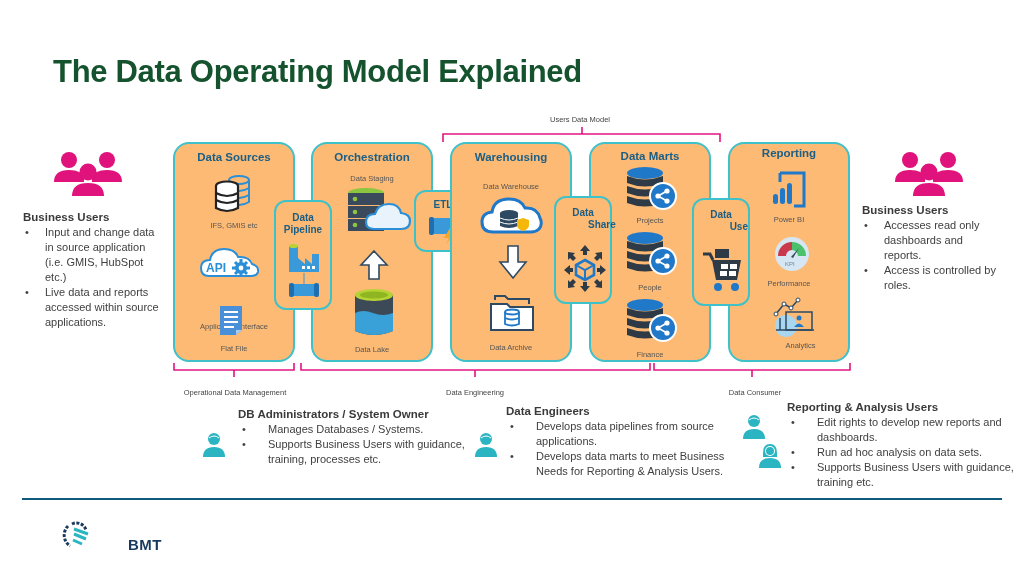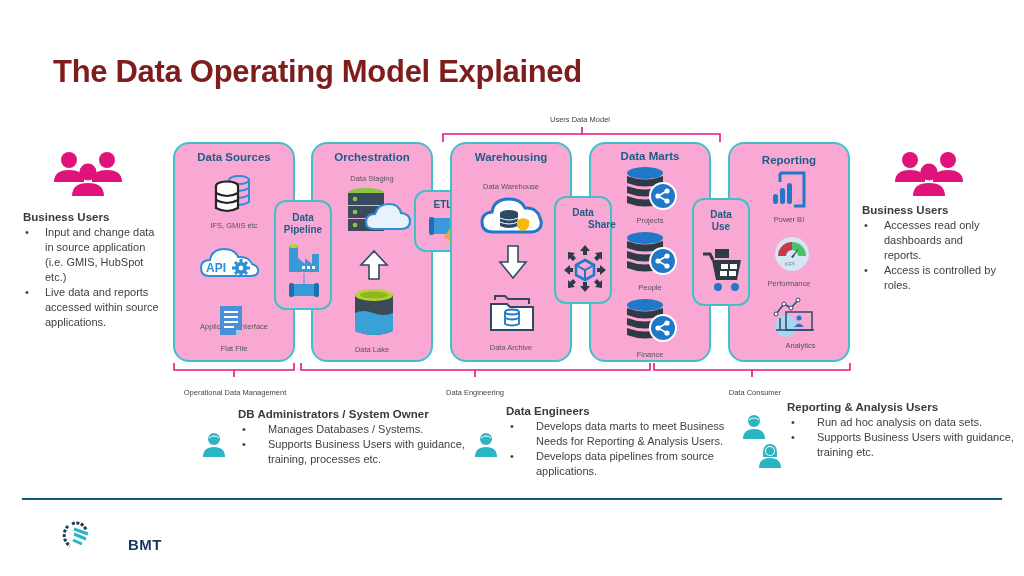--- a/index.html
+++ b/index.html
@@ -1,19 +1,19 @@
 <!DOCTYPE html>
 <html><head>
 <meta charset="utf-8">
 <style>
   html, body { margin: 0; padding: 0; }
   body { width: 1024px; height: 576px; background: #ffffff; position: relative; overflow: hidden; font-family: "Liberation Sans", sans-serif; color: #404040; }
   .abs { position: absolute; }
-  .title { left: 53px; top: 54px; font-size: 31px; font-weight: bold; color: #7f1d1d; letter-spacing: -0.3px; white-space: nowrap; }
-  .box { position: absolute; border: 2px solid #3fc1c9; border-radius: 16px; background: #f9a8d4; box-sizing: border-box; }
+  .title { left: 53px; top: 54px; font-size: 31px; font-weight: bold; color: #14532d; letter-spacing: -0.3px; white-space: nowrap; }
+  .box { position: absolute; border: 2px solid #3fc1c9; border-radius: 16px; background: #fdba74; box-sizing: border-box; }
   .box-title { position: absolute; left: 0; right: 0; text-align: center; font-weight: bold; font-size: 11.5px; color: #1b5e86; }
   .small-title { position: absolute; left: 0; right: 0; text-align: center; font-weight: bold; font-size: 10px; color: #1b5e86; line-height: 12px; }
   .caption { position: absolute; left: 0; right: 0; text-align: center; font-size: 7.5px; color: #555; white-space: nowrap; }
   .icon { position: absolute; }
   .bracket-label { position: absolute; font-size: 7.5px; color: #444; white-space: nowrap; text-align: center; }
   .user-block { position: absolute; font-size: 11px; line-height: 15px; color: #404040; }
   .user-block .hdr { font-weight: bold; font-size: 11.5px; color: #3a3a3a; }
   .user-block ul { margin: 0; padding: 0; list-style: none; }
   .user-block li { position: relative; padding-left: 22px; }
   .user-block li::before { content: "•"; position: absolute; left: 2px; top: 0; }
@@ -230,21 +230,21 @@
       <path d="M43 28 L37 23 V26 H34 V30 H37 V33 Z"></path>
       <path d="M5 10 L12 11 L10 13 L13 16 L10 19 L7 16 L5 18 Z"></path>
       <path d="M39 10 L32 11 L34 13 L31 16 L34 19 L37 16 L39 18 Z"></path>
       <path d="M5 46 L12 45 L10 43 L13 40 L10 37 L7 40 L5 38 Z"></path>
       <path d="M39 46 L32 45 L34 43 L31 40 L34 37 L37 40 L39 38 Z"></path>
     </g>
   </svg>
 </div>
 
 <div class="box" style="left:728px;top:142px;width:122px;height:220px;">
-  <div class="box-title" style="top:10px;">Reporting</div>
+  <div class="box-title" style="top:3px;">Reporting</div>
   <svg class="icon" style="left:40px;top:26px;" width="40" height="40" viewBox="0 0 40 40">
     <path d="M10 3 H34 V36 H24" fill="none" stroke="#1f78c8" stroke-width="3"></path>
     <path d="M10 3 V12" stroke="#1f78c8" stroke-width="3"></path>
     <rect x="3" y="24" width="5" height="10" rx="2.5" fill="#1f78c8"></rect>
     <rect x="10" y="18" width="5" height="16" rx="2.5" fill="#1f78c8"></rect>
     <rect x="17" y="13" width="5" height="21" rx="2.5" fill="#1f78c8"></rect>
   </svg>
   <div class="caption" style="top:71px;">Power BI</div>
   <svg class="icon" style="left:44px;top:92px;" width="36" height="36" viewBox="0 0 36 36">
     <circle cx="18" cy="18" r="17" fill="#d6e6f2"></circle>
@@ -265,21 +265,21 @@
     <circle cx="27" cy="24" r="2.5" fill="#1f78c8"></circle>
       <path d="M22 33 Q27 26 32 33 Z" fill="#1f78c8"></path>
     <line x1="4" y1="36" x2="42" y2="36" stroke="#2e4a63" stroke-width="1.5"></line>
     <line x1="8" y1="36" x2="8" y2="24" stroke="#2e4a63" stroke-width="1.5"></line>
   </svg>
   <div class="caption" style="top:197px;padding-left:23px;">Analytics</div>
 </div>
 
 <div class="box" style="left:692px;top:198px;width:58px;height:108px;border-radius:12px;">
   <div class="small-title" style="top:9px;">Data</div>
-  <div class="small-title" style="top:21px;">Use</div>
+  <div class="small-title" style="top:21px;text-align:right;">Use</div>
   <svg class="icon" style="left:7px;top:46px;" width="44" height="46" viewBox="0 0 44 46">
     <path d="M2 8 H9 L12 14" fill="none" stroke="#2e3a45" stroke-width="3"></path>
     <rect x="14" y="3" width="14" height="9" fill="#2e3a45"></rect>
     <path d="M11 14 H40 L36 34 H15 Z" fill="#2e3a45"></path>
     <rect x="20" y="18" width="7" height="5" fill="#fff"></rect>
       <rect x="29" y="18" width="7" height="5" fill="#fff"></rect>
     <rect x="19" y="25" width="7" height="5" fill="#fff"></rect>
       <rect x="28" y="25" width="7" height="5" fill="#fff"></rect>
     <circle cx="17" cy="41" r="4" fill="#1f78c8"></circle>
       <circle cx="34" cy="41" r="4" fill="#1f78c8"></circle>
@@ -327,39 +327,40 @@
 </div>
 
 <svg class="abs" style="left:474px;top:432px;" width="24" height="26" viewBox="0 0 24 26">
   <circle cx="12" cy="7" r="6" fill="#2bb5c3"></circle>
     <path d="M7 6 Q12 2 17 6" stroke="#fff" stroke-width="1" fill="none"></path>
   <path d="M1 25 Q1 15 12 15 Q23 15 23 25 Z" fill="#2bb5c3"></path>
 </svg>
 <div class="role-block" style="left:506px;top:404px;width:230px;">
   <div class="hdr">Data Engineers</div>
   <ul>
+    <li>Develops data pipelines from source applications.</li>
     <li>Develops data marts to meet Business Needs for Reporting &amp; Analysis Users.</li>
-    <li>Develops data pipelines from source applications.</li>
   </ul>
 </div>
 
 <svg class="abs" style="left:742px;top:414px;" width="24" height="26" viewBox="0 0 24 26">
   <circle cx="12" cy="7" r="6" fill="#2bb5c3"></circle>
     <path d="M7 6 Q12 2 17 6" stroke="#fff" stroke-width="1" fill="none"></path>
   <path d="M1 25 Q1 15 12 15 Q23 15 23 25 Z" fill="#2bb5c3"></path>
 </svg>
 <svg class="abs" style="left:758px;top:443px;" width="24" height="26" viewBox="0 0 24 26">
   <path d="M5 10 Q5 1 12 1 Q19 1 19 10 L19 14 H5 Z" fill="#2bb5c3"></path>
     <circle cx="12" cy="8" r="5" fill="#fff"></circle>
     <circle cx="12" cy="8" r="4" fill="#2bb5c3"></circle>
   <path d="M1 25 Q1 15 12 15 Q23 15 23 25 Z" fill="#2bb5c3"></path>
 </svg>
 <div class="role-block" style="left:787px;top:400px;width:230px;">
   <div class="hdr">Reporting &amp; Analysis Users</div>
   <ul>
+    <li>Edit rights to develop new reports and dashboards.</li>
     <li>Run ad hoc analysis on data sets.</li>
     <li>Supports Business Users with guidance, training etc.</li>
   </ul>
 </div>
 
 <div class="footer-rule"></div>
 <svg class="abs" style="left:60px;top:518px;" width="32" height="32" viewBox="0 0 32 32">
   <g fill="none" stroke-width="3">
     <path d="M8 8 A13 13 0 0 0 10 28" stroke="#1a3a5e" stroke-dasharray="3 1.5"></path>
     <path d="M12 6 A10 10 0 0 1 26 12" stroke="#1a3a5e" stroke-dasharray="3 1.5"></path>

